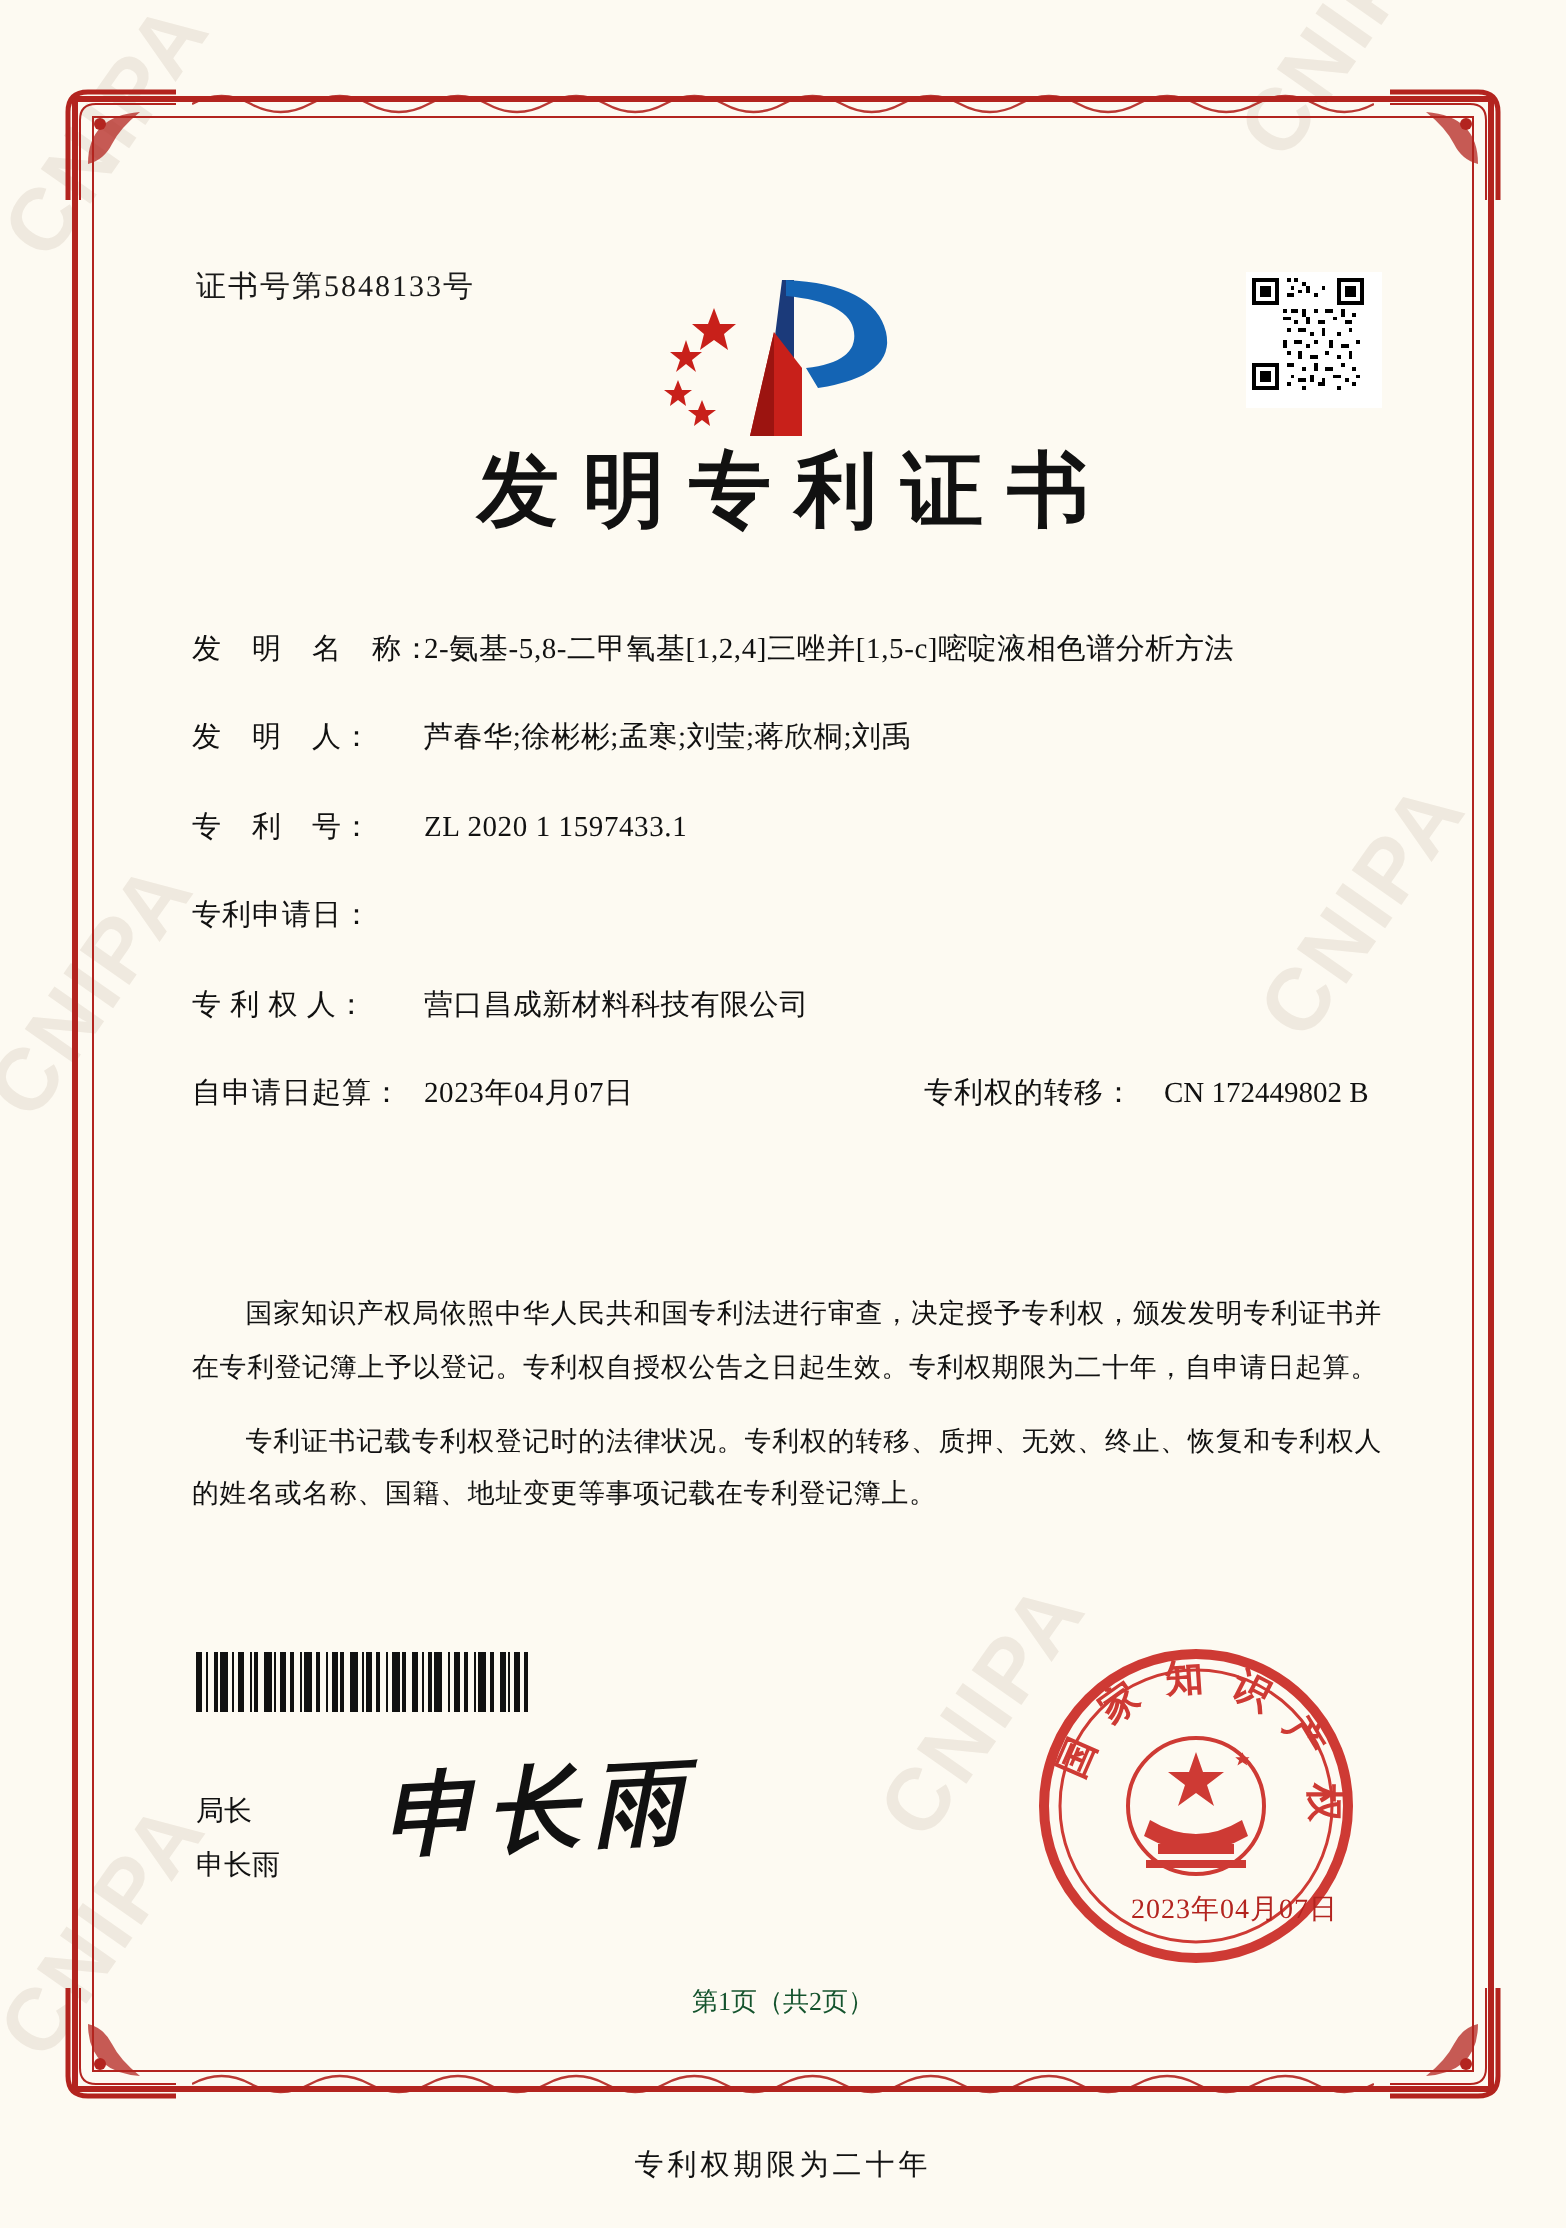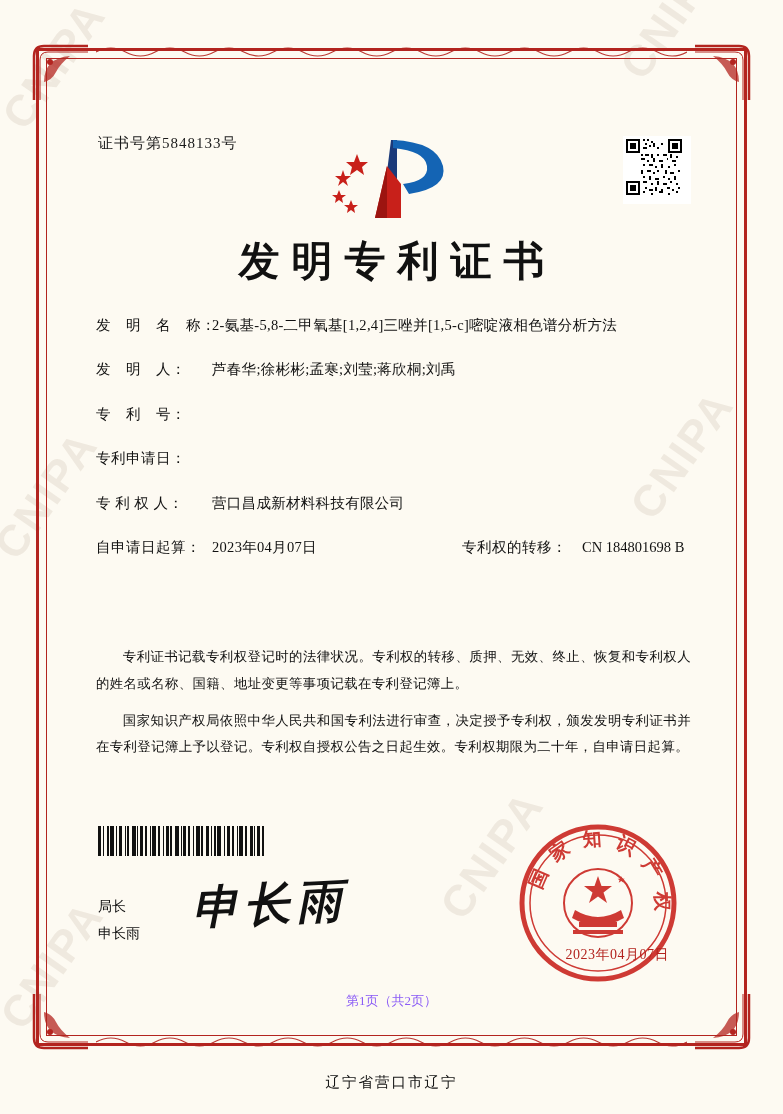--- a/index.html
+++ b/index.html
@@ -118,21 +118,21 @@
     width: 62px;
     height: 62px;
     background: #fff;
     padding: 3px;
   }
 
   .doc-title {
     position: absolute;
     left: 0;
     right: 0;
-    top: 160px;
+    top: 144px;
     text-align: center;
     font-size: 41px;
     font-weight: bold;
     letter-spacing: 12px;
     color: #111;
     font-family: Liberation Sans, sans-serif;
     text-indent: 12px;
   }
 
   .fields {
@@ -242,21 +242,21 @@
     letter-spacing: 0.5px;
   }
 
   .page-number {
     position: absolute;
     left: 0;
     right: 0;
     bottom: 12px;
     text-align: center;
     font-size: 13px;
-    color: #8b5cf6;
+    color: #14532d;
   }
 
   .footer-note {
     position: absolute;
     left: 0;
     right: 0;
     bottom: 22px;
     text-align: center;
     font-size: 14.5px;
     color: #111;
@@ -436,44 +436,45 @@
         <div class="field-value">2-氨基-5,8-二甲氧基[1,2,4]三唑并[1,5-c]嘧啶液相色谱分析方法</div>
       </div>
 
       <div class="field-row">
         <div class="field-label">发　明　人：</div>
         <div class="field-value">芦春华;徐彬彬;孟寒;刘莹;蒋欣桐;刘禹</div>
       </div>
 
       <div class="field-row">
         <div class="field-label">专　利　号：</div>
+        <div class="field-value">ZL 2020 1 1597433.1</div>
       </div>
 
       <div class="field-row">
         <div class="field-label">专利申请日：</div>
       </div>
 
       <div class="field-row">
         <div class="field-label">专 利 权 人：</div>
         <div class="field-value">营口昌成新材料科技有限公司</div>
       </div>
 
 
       <div class="field-row dual">
         <div class="field-label">自申请日起算：</div>
         <div class="field-value">2023年04月07日</div>
         <div class="field-label2">专利权的转移：</div>
-        <div class="field-value2">CN 184801698 B</div>
+        <div class="field-value2">CN 172449802 B</div>
       </div>
 
     </div>
 
     <div class="paragraphs">
+      <p>国家知识产权局依照中华人民共和国专利法进行审查，决定授予专利权，颁发发明专利证书并在专利登记簿上予以登记。专利权自授权公告之日起生效。专利权期限为二十年，自申请日起算。</p>
       <p>专利证书记载专利权登记时的法律状况。专利权的转移、质押、无效、终止、恢复和专利权人的姓名或名称、国籍、地址变更等事项记载在专利登记簿上。</p>
-      <p>国家知识产权局依照中华人民共和国专利法进行审查，决定授予专利权，颁发发明专利证书并在专利登记簿上予以登记。专利权自授权公告之日起生效。专利权期限为二十年，自申请日起算。</p>
     </div>
 
     <div class="barcode">
       <i style="width:3px"></i>
         <i style="width:2px;background:transparent"></i>
       <i style="width:1px"></i>
         <i style="width:3px;background:transparent"></i>
       <i style="width:2px"></i>
         <i style="width:1px;background:transparent"></i>
       <i style="width:4px"></i>
@@ -578,14 +579,14 @@
             <textPath href="#sealArc" startOffset="7%">国 家 知 识 产 权 局</textPath>
           </text>
         </g>
       </svg>
     </div>
     <div class="seal-date">2023年04月07日</div>
 
     <div class="page-number">第1页（共2页）</div>
   </div>
 
-  <div class="footer-note">辽宁省营口市辽宁</div>
+  <div class="footer-note">专利权期限为二十年</div>
 </div>
 
 </body></html>

